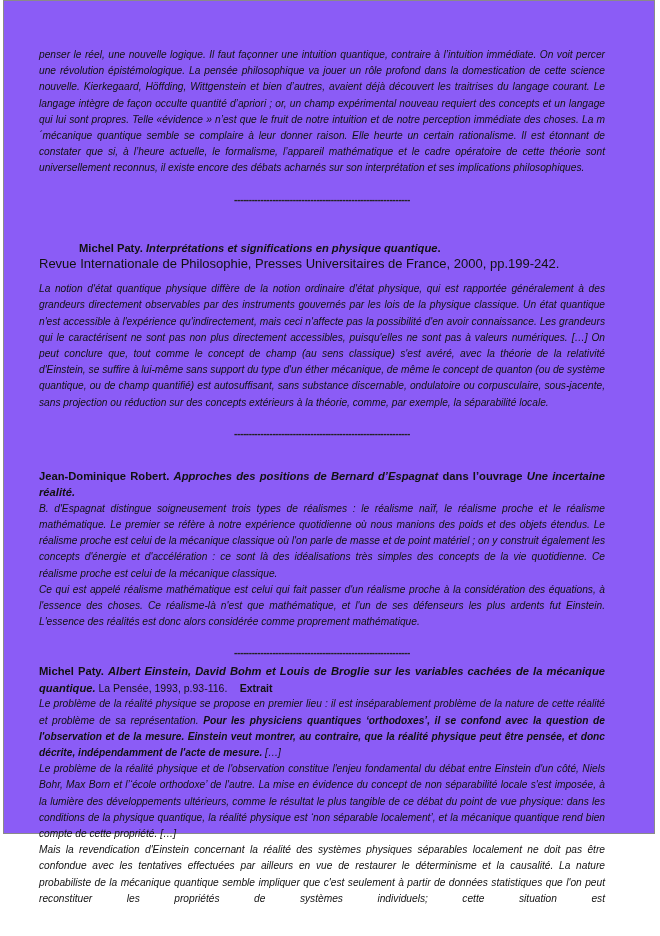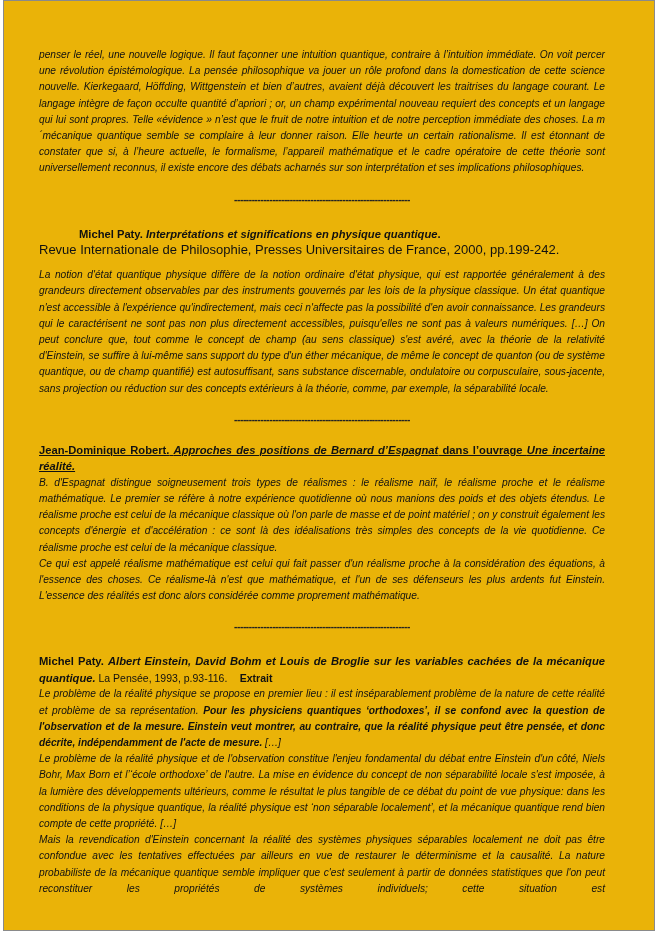--- a/index.html
+++ b/index.html
@@ -1,21 +1,21 @@
 <!DOCTYPE html>
 <html><head>
 <meta charset="utf-8">
 <style>
   html, body { margin: 0; padding: 0; background: #ffffff; }
   body { width: 660px; height: 936px; overflow: hidden; position: relative; }
   .page {
-    position: absolute; left: 3px; top: 0; width: 652px; height: 931px;
+    position: absolute; left: 3px; top: 0; width: 652px; height: 834px;
     border-left: 1px solid #8a8a8a; border-right: 1px solid #8a8a8a;
     border-top: 1px solid #8a8a8a; border-bottom: 1px solid #8a8a8a;
-    box-sizing: border-box; background: #eab308;
+    box-sizing: border-box; background: #8b5cf6;
   }
   .content {
     position: absolute; left: 35px; width: 566px; top: 46px;
     font-family: "Liberation Sans", sans-serif; color: #111;
   }
   p { margin: 0; }
   .it { font-style: italic; font-size: 10.2px; line-height: 16.2px; text-align: justify; text-align-last: left; }
   .sep { text-align: center; font-size: 10px; line-height: 12px; letter-spacing: -0.4px; margin: 0; font-weight: bold; color: #222; }
   .ref { font-size: 11.2px; line-height: 16.5px; }
   .ref b { font-weight: bold; }
@@ -26,40 +26,40 @@
 </head>
 <body>
 
 <div class="page">
   <div class="content">
 
     <p class="it">penser le réel, une nouvelle logique. Il faut façonner une intuition quantique, contraire à l’intuition immédiate. On voit percer une révolution épistémologique. La pensée philosophique va jouer un rôle profond dans la domestication de cette science nouvelle. Kierkegaard, Höffding, Wittgenstein et bien d’autres, avaient déjà découvert les traitrises du langage courant. Le langage intègre de façon occulte quantité d’apriori ; or, un champ expérimental nouveau requiert des concepts et un langage qui lui sont propres. Telle «évidence » n’est que le fruit de notre intuition et de notre perception immédiate des choses. La m´mécanique quantique semble se complaire à leur donner raison. Elle heurte un certain rationalisme. Il est étonnant de constater que si, à l’heure actuelle, le formalisme, l’appareil mathématique et le cadre opératoire de cette théorie sont universellement reconnus, il existe encore des débats acharnés sur son interprétation et ses implications philosophiques.</p>
 
     <p class="sep" style="margin-top:17px;">------------------------------------------------------------</p>
 
-    <p class="ref" style="margin-top:20px;padding-left:40px;">
+    <p class="ref" style="margin-top:34px;padding-left:40px;">
       <b>Michel Paty.</b>
       <span class="bi">Interprétations et significations en physique quantique</span><b>.</b>
     </p>
     <p class="pub">Revue Internationale de Philosophie, Presses Universitaires de France, 2000, pp.199-242.</p>
 
     <p class="it" style="margin-top:9px;">La notion d'état quantique physique diffère de la notion ordinaire d'état physique, qui est rapportée généralement à des grandeurs directement observables par des instruments gouvernés par les lois de la physique classique. Un état quantique n'est accessible à l'expérience qu'indirectement, mais ceci n'affecte pas la possibilité d'en avoir connaissance. Les grandeurs qui le caractérisent ne sont pas non plus directement accessibles, puisqu'elles ne sont pas à valeurs numériques. […] On peut conclure que, tout comme le concept de champ (au sens classique) s'est avéré, avec la théorie de la relativité d'Einstein, se suffire à lui-même sans support du type d'un éther mécanique, de même le concept de quanton (ou de système quantique, ou de champ quantifié) est autosuffisant, sans substance discernable, ondulatoire ou corpusculaire, sous-jacente, sans projection ou réduction sur des concepts extérieurs à la théorie, comme, par exemple, la séparabilité locale.</p>
 
     <p class="sep" style="margin-top:17px;">------------------------------------------------------------</p>
 
-    <p class="ref" style="margin-top:16px; text-align:justify;text-decoration:underline;">
+    <p class="ref" style="margin-top:28px; text-align:justify;">
       <b>Jean-Dominique Robert.</b>
       <span class="bi">Approches des positions de Bernard d’Espagnat</span><b> dans l’ouvrage </b><span class="bi">Une incertaine réalité.</span>
     </p>
     <p class="it">B. d'Espagnat distingue soigneusement trois types de réalismes : le réalisme  naïf, le réalisme proche et le réalisme mathématique.  Le premier se réfère à notre expérience quotidienne où nous manions des poids et des objets étendus. Le réalisme proche est celui de la mécanique classique où l'on parle de masse et de point matériel ; on y construit également les concepts d'énergie et d'accélération : ce sont là des idéalisations très simples des concepts de la vie quotidienne. Ce réalisme proche est celui de la mécanique classique.</p>
     <p class="it">Ce qui est appelé réalisme mathématique est celui qui fait passer d'un réalisme proche à la considération des équations, à l'essence des choses. Ce réalisme-là n'est que mathématique, et l'un de ses défenseurs les plus ardents fut Einstein. L'essence des réalités est donc alors considérée comme proprement mathématique.</p>
 
     <p class="sep" style="margin-top:17px;">------------------------------------------------------------</p>
 
-    <p class="ref" style="margin-top:20px; text-align:justify; text-align-last:left;">
+    <p class="ref" style="margin-top:4px; text-align:justify; text-align-last:left;">
       <b>Michel Paty.</b>
       <span class="bi">Albert Einstein, David Bohm et Louis de Broglie sur les variables cachées de la mécanique quantique.</span><span style="font-size:10.5px;"> La Pensée, 1993, p.93-116.</span>&nbsp;&nbsp;&nbsp;&nbsp;<b style="font-size:10.5px;">Extrait</b>
     </p>
 
     <p class="it" style="">
       <span>Le problème de la réalité physique se propose en premier lieu : il est inséparablement problème de la nature de cette réalité et problème de sa représentation. </span><span class="b">Pour les physiciens quantiques ‘orthodoxes’, il se confond avec la question de l'observation et de la mesure. Einstein veut montrer, au contraire, que la réalité physique peut être pensée, et donc décrite, indépendamment de l'acte de mesure.</span><span> […]</span>
     </p>
     <p class="it">Le problème de la réalité physique et de l'observation constitue l'enjeu fondamental du débat entre Einstein d'un côté, Niels Bohr, Max Born et l’‘école orthodoxe’ de l'autre. La mise en évidence du concept de non séparabilité locale s'est imposée, à la lumière des développements ultérieurs, comme le résultat le plus tangible de ce débat du point de vue physique: dans les conditions de la physique quantique, la réalité physique est ‘non séparable localement’, et la mécanique quantique rend bien compte de cette propriété. […]</p>
     <p class="it" style="text-align-last:justify;">Mais la revendication d'Einstein concernant la réalité des systèmes physiques séparables localement ne doit pas être confondue avec les tentatives effectuées par ailleurs en vue de restaurer le déterminisme et la causalité. La nature probabiliste de la mécanique quantique semble impliquer que c'est seulement à partir de données statistiques que l'on peut reconstituer les propriétés de systèmes individuels; cette situation est</p>
 

